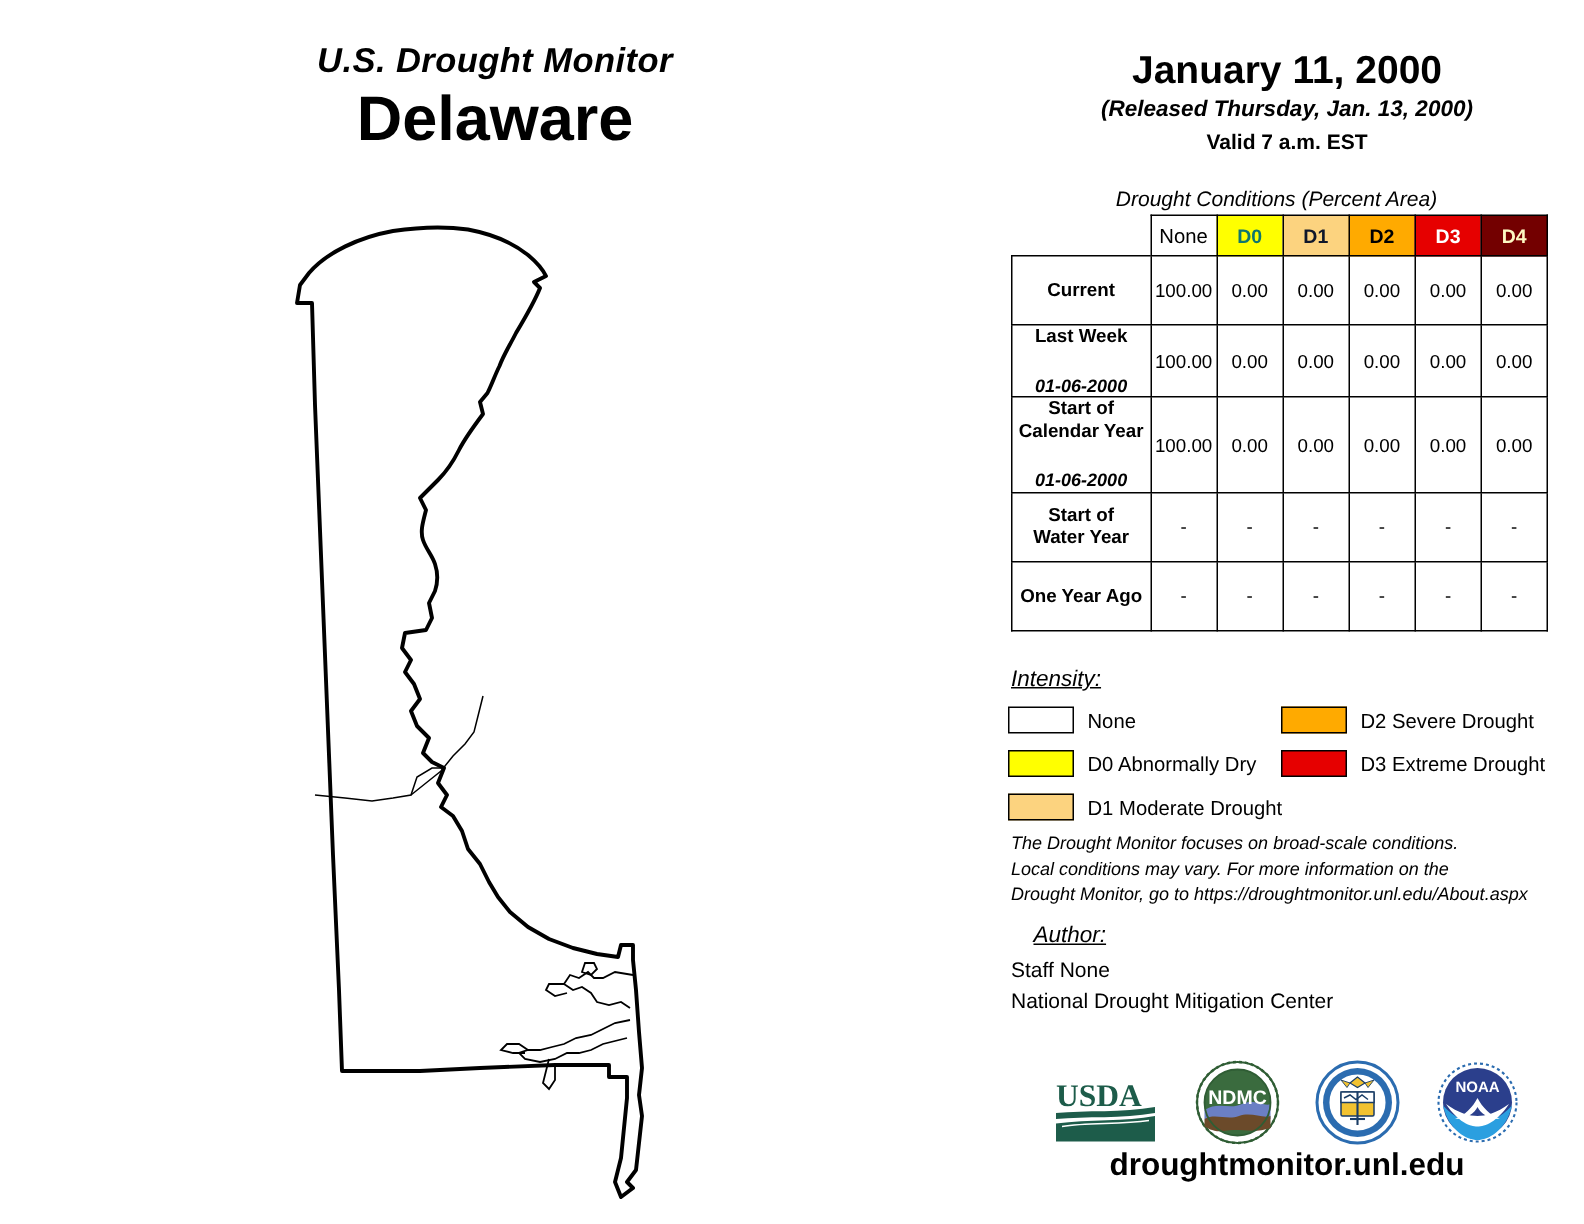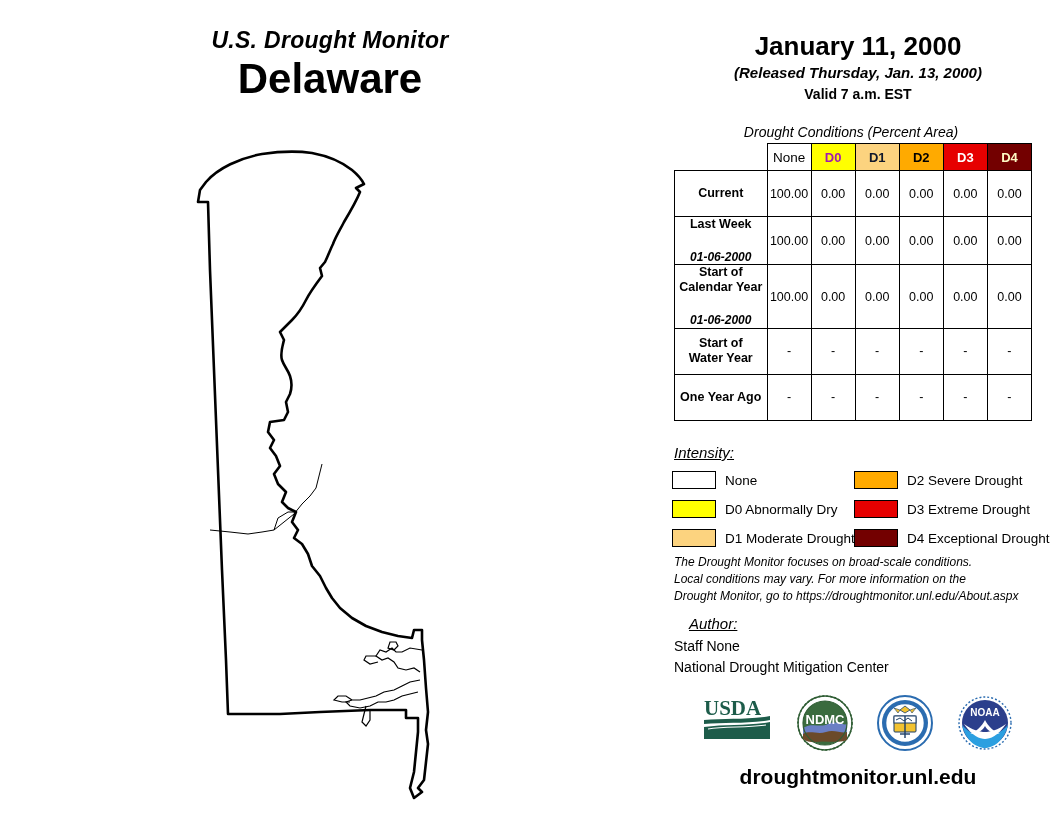--- a/index.html
+++ b/index.html
@@ -104,21 +104,21 @@
   #conditions-table thead th {
     height: 26px;
     font-size: 13px;
     font-weight: bold;
   }
   th.hdr-blank {
     border: none !important;
     width: 92px;
   }
   th.hdr-none { background: #ffffff; color: #000; font-weight: normal !important; font-size: 13.5px !important; }
-  th.hdr-d0 { background: #ffff00; color: #a21caf; }
+  th.hdr-d0 { background: #ffff00; color: #0f766e; }
   th.hdr-d1 { background: #fcd37f; color: #0f172a; }
   th.hdr-d2 { background: #ffaa00; color: #000000; }
   th.hdr-d3 { background: #e60000; color: #ffffff; }
   th.hdr-d4 { background: #730000; color: #fef9c3; }
   #conditions-table tbody tr { height: 46px; }
   td.row-label {
     font-weight: bold;
     font-size: 12.5px;
     line-height: 1.2;
     padding: 2px 4px;
@@ -193,21 +193,21 @@
     line-height: 1.5;
   }
 
   
   #logos {
     position: absolute;
     left: 0; top: 694px;
     width: 396px;
     height: 70px;
     display: flex;
-    align-items: flex-start;
+    align-items: flex-end;
     justify-content: center;
     gap: 22px;
   }
   .logo { flex: none; }
   #site-url {
     position: absolute;
     left: 0; top: 765px;
     width: 396px;
     text-align: center;
     font-size: 21px;
@@ -442,24 +442,20 @@
     </div>
     <div class="legend-col col-b">
       <div class="legend-row">
         <div class="swatch" style="background:#ffaa00"></div>
         <div class="legend-label">D2 Severe Drought</div>
       </div>
       <div class="legend-row">
         <div class="swatch" style="background:#e60000"></div>
         <div class="legend-label">D3 Extreme Drought</div>
       </div>
-      <div class="legend-row">
-        <div class="swatch" style="background:#730000"></div>
-        <div class="legend-label">D4 Exceptional Drought</div>
-      </div>
     </div>
   </div>
 
   <div id="disclaimer">
     <div>The Drought Monitor focuses on broad-scale conditions.</div>
     <div>Local conditions may vary. For more information on the</div>
     <div>Drought Monitor, go to https://droughtmonitor.unl.edu/About.aspx</div>
   </div>
 
   <div id="author-heading">Author:</div>

